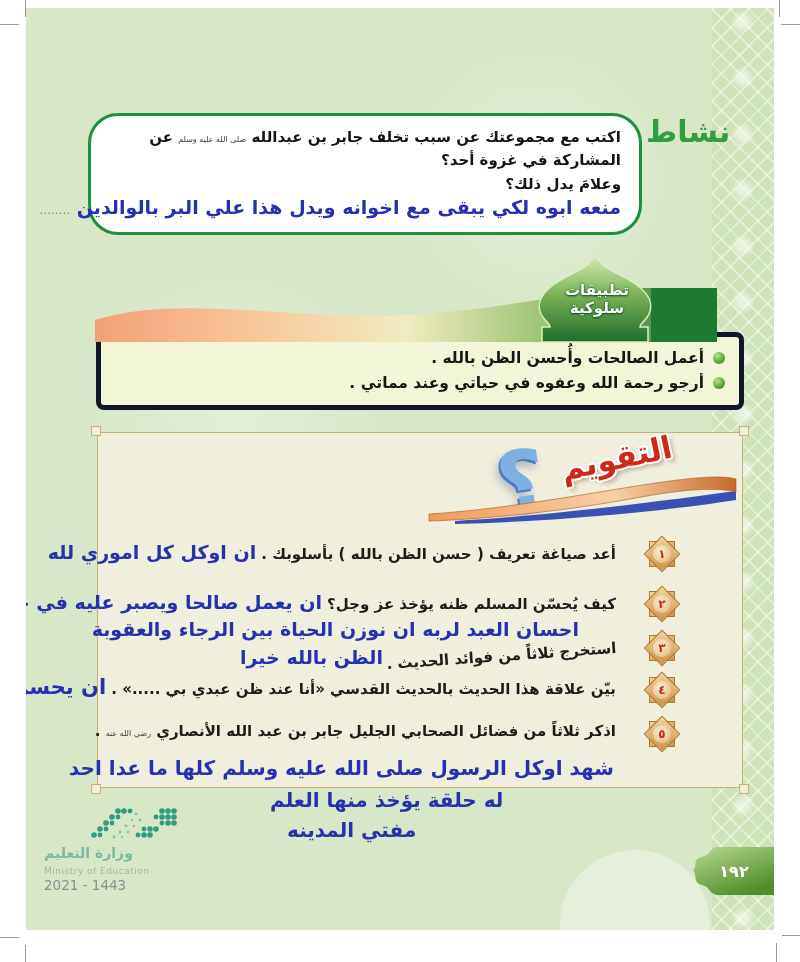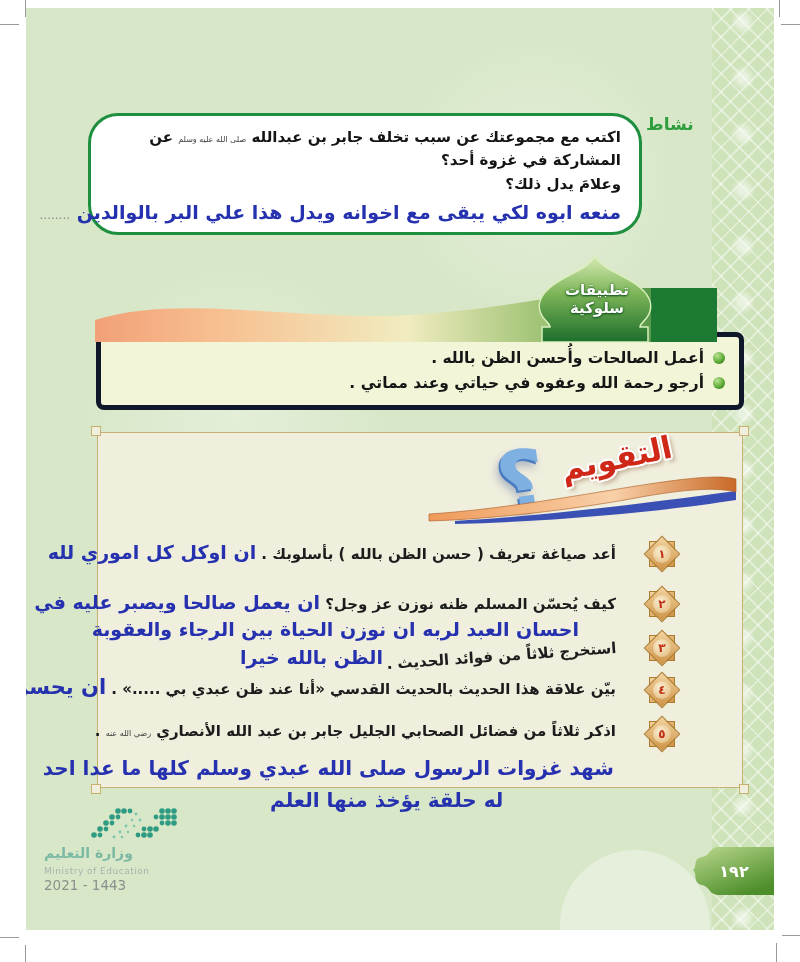--- a/index.html
+++ b/index.html
@@ -14,25 +14,25 @@
          background-image:
            radial-gradient(circle at 31px 14px, rgba(255,255,255,.55) 4px, rgba(255,255,255,0) 12px),
            repeating-linear-gradient(45deg, rgba(255,255,255,.4) 0 2px, rgba(255,255,255,0) 2px 13px),
            repeating-linear-gradient(135deg, rgba(255,255,255,.4) 0 2px, rgba(255,255,255,0) 2px 13px);
          background-size:62px 56px,auto,auto;}
   .wm{position:absolute;border-radius:50%;
       background:radial-gradient(circle, rgba(255,255,255,.55), rgba(255,255,255,0) 70%);opacity:.55;}
   .wm-dome{position:absolute;left:534px;top:842px;width:150px;height:80px;border-radius:75px 75px 0 0;
       background:rgba(255,255,255,.35);}
   
-  .act-label{position:absolute;left:620px;top:106px;font-size:17px;font-weight:bold;color:#2f9e3f;direction:rtl;}
+  .act-label{position:absolute;left:620px;top:106px;font-size:30px;font-weight:bold;color:#2f9e3f;direction:rtl;}
   .act-box{position:absolute;left:62px;top:105px;width:554px;height:122px;background:#ffffff;
            border:3px solid #1e8f3e;border-radius:30px;padding:10px 18px 6px;direction:rtl;text-align:right;}
   .act-q{font-size:15px;font-weight:bold;color:#141414;line-height:1.55;}
-  .act-ans{font-size:19px;font-weight:bold;color:#2531ae;margin-top:5px;white-space:nowrap;}
+  .act-ans{font-size:19px;font-weight:bold;color:#2531ae;white-space:nowrap;}
   .dotfill{color:#8a8a8a;font-size:12px;letter-spacing:2px;font-weight:normal;}
   .honorific{font-size:8px;color:#444;font-weight:normal;}
   
   .beh-box{position:absolute;left:70px;top:324px;width:648px;height:78px;background:#f3f5d8;
            border:5px solid #0f172a;border-radius:8px;padding:12px 14px 0;}
   .beh-row{display:flex;direction:rtl;align-items:center;gap:9px;margin-bottom:7px;}
   .sphere{width:12px;height:12px;border-radius:50%;flex:0 0 12px;
           background:radial-gradient(circle at 35% 30%, #b9e48f, #57a532 60%, #2c6e1b);}
   .beh-txt{font-size:15.5px;font-weight:bold;color:#161616;}
   .wave-svg{position:absolute;left:69px;top:248px;width:622px;height:94px;}
@@ -183,40 +183,41 @@
       <div class="s1"></div>
         <div class="s2"></div>
       <div class="n">٥</div>
     </div>
 
     <div class="qrow" style="top:533px;">
       <span class="qtxt">أعد صياغة تعريف ( حسن الظن بالله ) بأسلوبك .</span>
       <span class="ans">ان اوكل كل اموري لله</span>
     </div>
     <div class="qrow" style="top:583px;">
-      <span class="qtxt">كيف يُحسّن المسلم ظنه نوزن عز وجل؟</span>
+      <span class="qtxt">كيف يُحسّن المسلم ظنه يؤخذ عز وجل؟</span>
       <span class="ans">ان يعمل صالحا ويصبر عليه في جميع احواله</span>
     </div>
     <div class="abs-ans" style="top:610px;left:8px;width:545px;font-size:19px;">احسان العبد لربه ان نوزن الحياة بين الرجاء والعقوبة</div>
     <div class="qrow" style="top:630px;transform:rotate(-4deg);transform-origin:right center;">
       <span class="qtxt">استخرج ثلاثاً من فوائد الحديث .</span>
     </div>
     <div class="abs-ans" style="top:638px;left:214px;font-size:19px;">الظن بالله خيرا</div>
     <div class="qrow" style="top:667px;">
       <span class="qtxt">بيّن علاقة هذا الحديث بالحديث القدسي «أنا عند ظن عبدي بي .....» .</span>
       <span class="ans ans-lg">ان يحسن الظن بربه</span>
     </div>
     <div class="qrow" style="top:713px;">
       <span class="qtxt">اذكر ثلاثاً من فضائل الصحابي الجليل جابر بن عبد الله الأنصاري</span>
       <span class="honorific">رضي الله عنه</span>
       <span class="qtxt">.</span>
     </div>
 
-    <div class="abs-ans" style="top:748px;right:160px;font-size:20px;">شهد غزوات الرسول صلى الله عبدي وسلم كلها ما عدا احد</div>
+    <div class="abs-ans" style="top:748px;right:160px;font-size:20px;">شهد اوكل الرسول صلى الله عليه وسلم كلها ما عدا احد</div>
     <div class="abs-ans" style="top:780px;left:244px;font-size:20px;">له حلقة يؤخذ منها العلم</div>
+    <div class="abs-ans" style="top:810px;left:261px;font-size:20px;">مفتي المدينه</div>
 
     <svg class="moe-dots" viewBox="0 0 102 34">
       <g fill="#2f9b82">
         <circle cx="40" cy="5" r="2.8"></circle>
           <circle cx="46" cy="5" r="2.8"></circle>
           <circle cx="52" cy="5" r="2.4"></circle>
         <circle cx="84" cy="5" r="2.8"></circle>
           <circle cx="90" cy="5" r="2.8"></circle>
           <circle cx="96" cy="5" r="2.8"></circle>
         <circle cx="34" cy="11" r="2.8"></circle>

